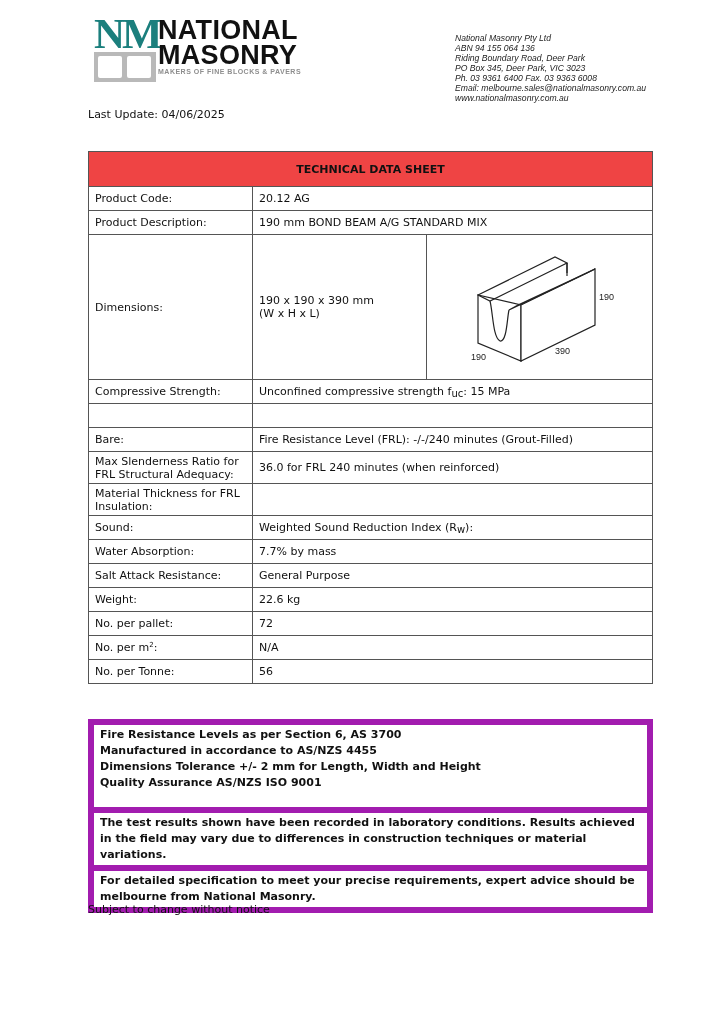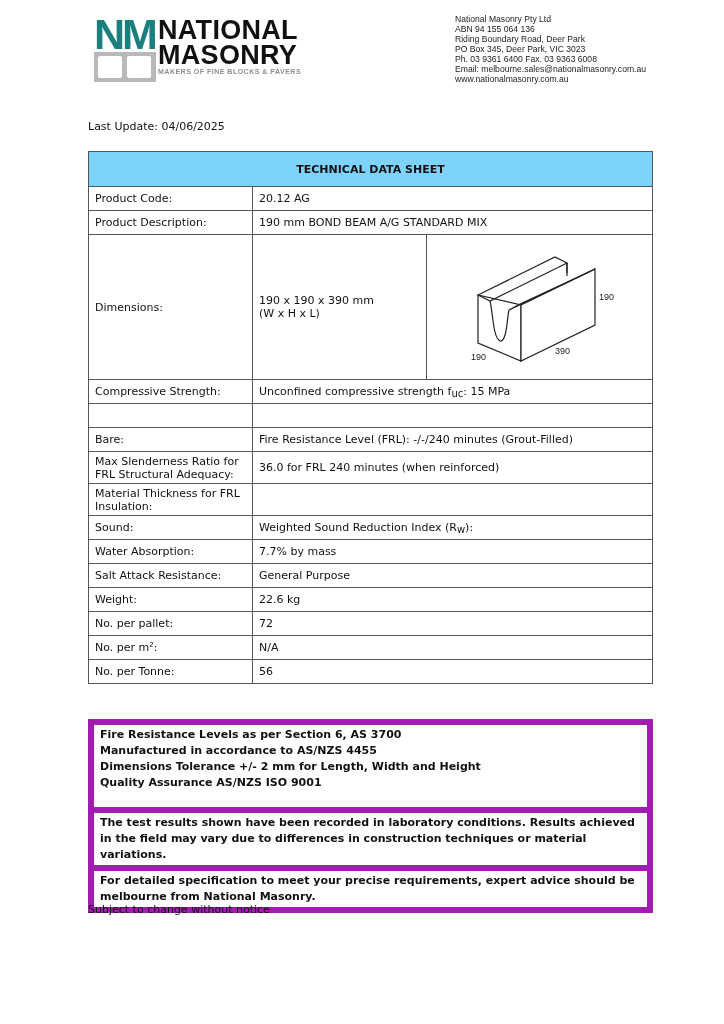--- a/index.html
+++ b/index.html
@@ -1,38 +1,38 @@
 <!DOCTYPE html>
 <html><head>
 <meta charset="utf-8">
 <style>
   html, body { margin:0; padding:0; background:#ffffff; }
   body { width:724px; height:1024px; position:relative; overflow:hidden;
          font-family:"Liberation Sans", sans-serif; color:#111; }
   .logo { position:absolute; left:94px; top:16px; width:220px; height:66px; }
-  .logo .nm { position:absolute; left:0; top:0; font-family:Liberation Sans, sans-serif;
+  .logo .nm { position:absolute; left:0; top:0; font-family:Liberation Serif, serif;
               font-weight:bold; font-size:43px; letter-spacing:-3px; line-height:36px;
               color:#1b7f7d; }
   .logo .blocks { position:absolute; left:0; top:36px; width:62px; height:30px; background:#b9b9b9; }
   .logo .blocks .hole { position:absolute; top:4px; width:24px; height:22px; background:#fff; border-radius:2px; }
   .logo .word { position:absolute; left:64px; font-weight:bold; font-size:27px; line-height:24px; color:#111; letter-spacing:0.3px; }
   .logo .word1 { top:2px; }
   .logo .word2 { top:27px; }
   .logo .tag { position:absolute; left:64px; top:52px; font-size:7px; font-weight:bold; color:#8e8e8e; letter-spacing:0.5px; white-space:nowrap; }
 
-  .contact { position:absolute; left:455px; top:14px; font-size:8.6px; line-height:10px; color:#222; }
+  .contact { position:absolute; left:455px; top:33px; font-size:8.6px; line-height:10px; color:#222;font-style:italic; }
   .contact div { white-space:nowrap; }
 
-  .last-update { position:absolute; left:88px; top:120px; font-size:12px; font-family:"DejaVu Sans", sans-serif; font-size:11px; }
+  .last-update { position:absolute; left:88px; top:108px; font-size:12px; font-family:"DejaVu Sans", sans-serif; font-size:11px; }
 
   table.tds { position:absolute; left:88px; top:151px; width:565px; border-collapse:collapse;
               font-family:"DejaVu Sans", sans-serif; font-size:11px; }
   table.tds td { border:1px solid #555; padding:0 6px; vertical-align:middle; }
   table.tds td.lbl { width:151px; }
-  .hdr { background:#7dd3fc; text-align:center; font-weight:bold; height:34px; }
+  .hdr { background:#ef4444; text-align:center; font-weight:bold; height:34px; }
   .r24 { height:24px; }
   .r30 { height:32px; }
   .dim { height:125px; }
   .dim-img { width:197px; padding:8px !important; }
   sub { font-size:10px; vertical-align:-2px; }
   sup { font-size:7px; vertical-align:4px; }
 
   .notes { position:absolute; left:88px; top:719px; width:565px; border-collapse:collapse;
            font-family:"DejaVu Sans", sans-serif; font-size:11px; font-weight:bold; }
   .notes td { border:6px solid #a21caf; padding:2px 6px; vertical-align:top; line-height:16px; }

